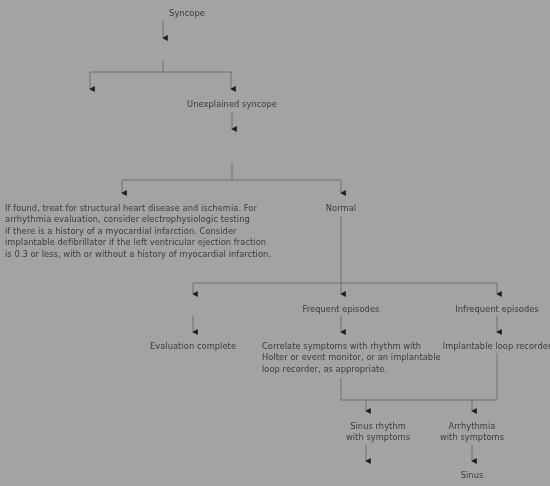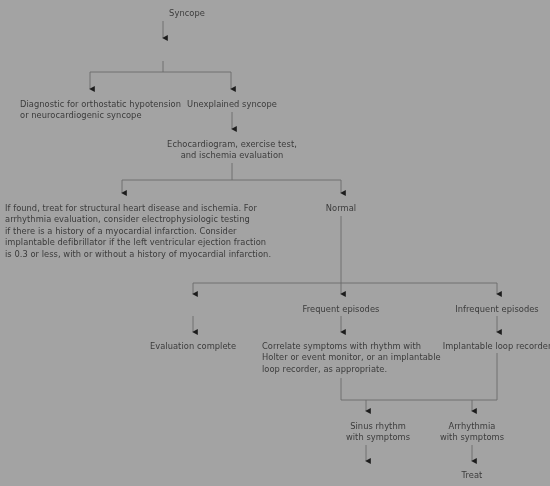--- a/index.html
+++ b/index.html
@@ -86,27 +86,23 @@
 
       <line x1="366" y1="445" x2="366" y2="461" marker-end="url(#ah)"></line>
 
       <line x1="472" y1="445" x2="472" y2="461" marker-end="url(#ah)"></line>
     </g>
   </svg>
 
   <div class="node center" style="left:187px; top:8px;">Syncope</div>
 
 
-  <div class="node left" style="left:20px; top:99px;">Diagnostic for orthostatic hypotension
-or neurocardiogenic syncope</div>
 
   <div class="node center" style="left:232px; top:99px;">Unexplained syncope</div>
 
-  <div class="node center" style="left:232px; top:139px;">Echocardiogram, exercise test,
-and ischemia evaluation</div>
 
   <div class="node left" style="left:5px; top:203px;">If found, treat for structural heart disease and ischemia. For
 arrhythmia evaluation, consider electrophysiologic testing
 if there is a history of a myocardial infarction. Consider
 implantable defibrillator if the left ventricular ejection fraction
 is 0.3 or less, with or without a history of myocardial infarction.</div>
 
   <div class="node center" style="left:341px; top:203px;">Normal</div>
 
 
@@ -123,15 +119,15 @@
   <div class="node center" style="left:497px; top:341px;">Implantable loop recorder</div>
 
   <div class="node center" style="left:366px; top:421px;margin-left:12px;">Sinus rhythm
 with symptoms</div>
 
   <div class="node center" style="left:472px; top:421px;">Arrhythmia
 with symptoms</div>
 
   <div class="node center" style="left:366px; top:470px;margin-top:44px;">Cardiac evaluation complete</div>
 
-  <div class="node center" style="left:472px; top:470px;">Treat</div>
+  <div class="node center" style="left:472px; top:470px;">Sinus</div>
 
 </div>
 
 </body></html>

